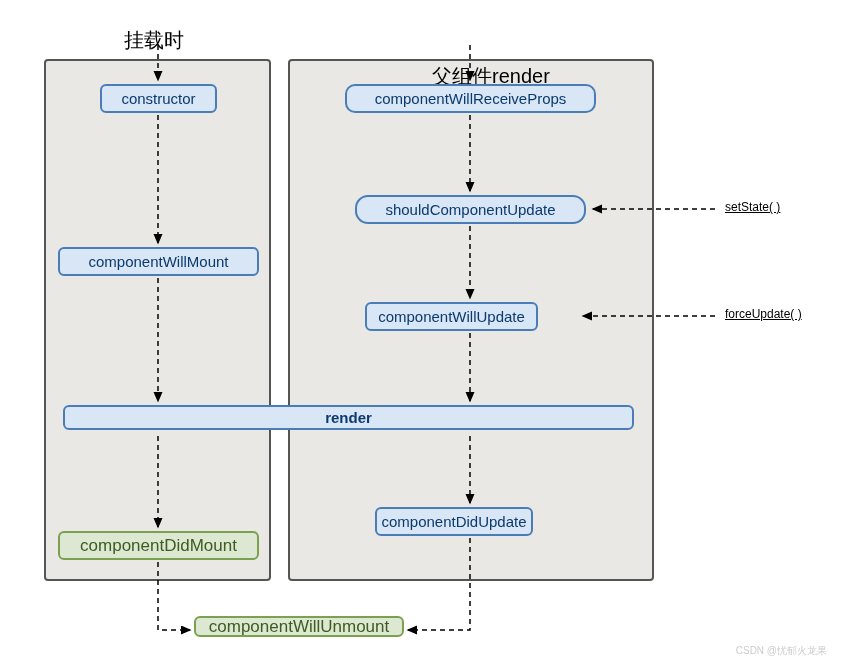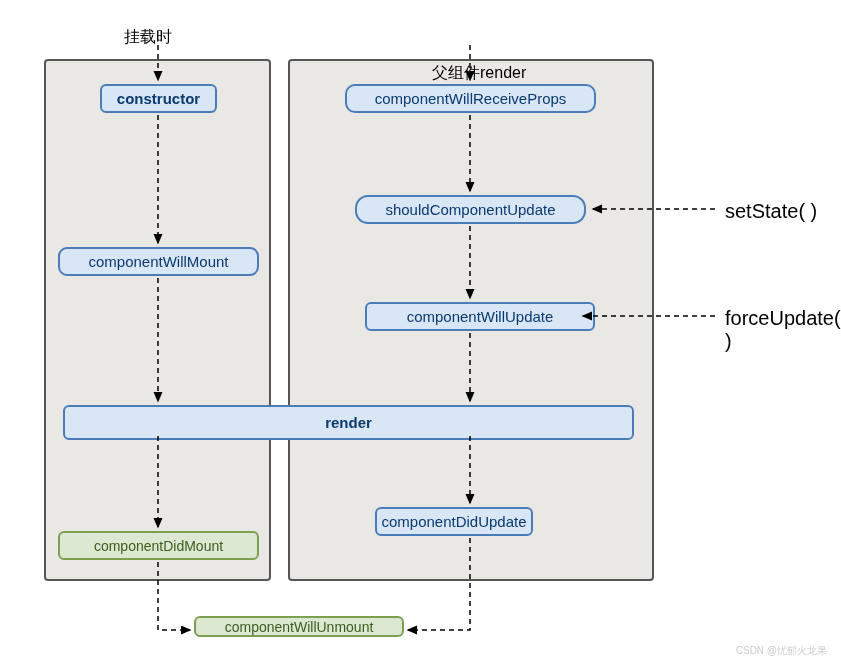--- a/index.html
+++ b/index.html
@@ -23,21 +23,21 @@
       height: 522px;
     }
     .right-container {
       left: 288px;
       top: 59px;
       width: 366px;
       height: 522px;
     }
     .heading {
       position: absolute;
-      font-size: 16px;
+      font-size: 20px;
       color: #000;
       text-align: left;
     }
     .left-heading { left: 124px; top: 27px; }
     .right-heading { left: 432px; top: 27px; margin-top: 36px; }
     
     .node {
       position: absolute;
       border-radius: 6px;
       border: 2px solid;
@@ -49,46 +49,47 @@
     }
     .node-blue {
       background: #d8e6f5;
       border-color: #4a7db8;
       color: #0b3a6f;
     }
     .node-green {
       background: #dce8d2;
       border-color: #7ba04f;
       color: #3d5c1f;
-      font-size: 14px;
+      font-size: 17px;
     }
     .node-render {
       background: #d8e6f5;
       border-color: #4a7db8;
       color: #0b3a6f;
       font-weight: bold;
     }
     
-    .constructor { left: 100px; top: 84px; width: 117px; height: 29px; font-weight: bold; }
-    .willmount { left: 58px; top: 247px; width: 201px; height: 29px; border-radius: 9px; }
+    .constructor { left: 100px; top: 84px; width: 117px; height: 29px; }
+    .willmount { left: 58px; top: 247px; width: 201px; height: 29px; }
     .didmount { left: 58px; top: 531px; width: 201px; height: 29px; }
     
     .willreceive { left: 345px; top: 84px; width: 251px; height: 29px; border-radius: 10px; }
     .shouldupdate { left: 355px; top: 195px; width: 231px; height: 29px; border-radius: 13px; }
-    .willupdate { left: 365px; top: 302px; width: 230px; height: 29px; }
+    .willupdate { left: 365px; top: 302px; width: 173px; height: 29px; }
     .didupdate { left: 375px; top: 507px; width: 158px; height: 29px; }
     
-    .render { left: 63px; top: 405px; width: 571px; height: 35px; }
+    .render { left: 63px; top: 405px; width: 571px; height: 25px; }
     
     .willunmount { left: 194px; top: 616px; width: 210px; height: 21px; }
     
     .side-label {
       position: absolute;
-      font-size: 20px;
+      font-size: 12px;
       color: #000;
+      text-decoration: underline;
     }
     .setstate { left: 725px; top: 200px; }
     .forceupdate { left: 725px; top: 307px; }
     
     .watermark {
       position: absolute;
       right: 14px;
       bottom: 12px;
       font-size: 10px;
       color: #ccc;

